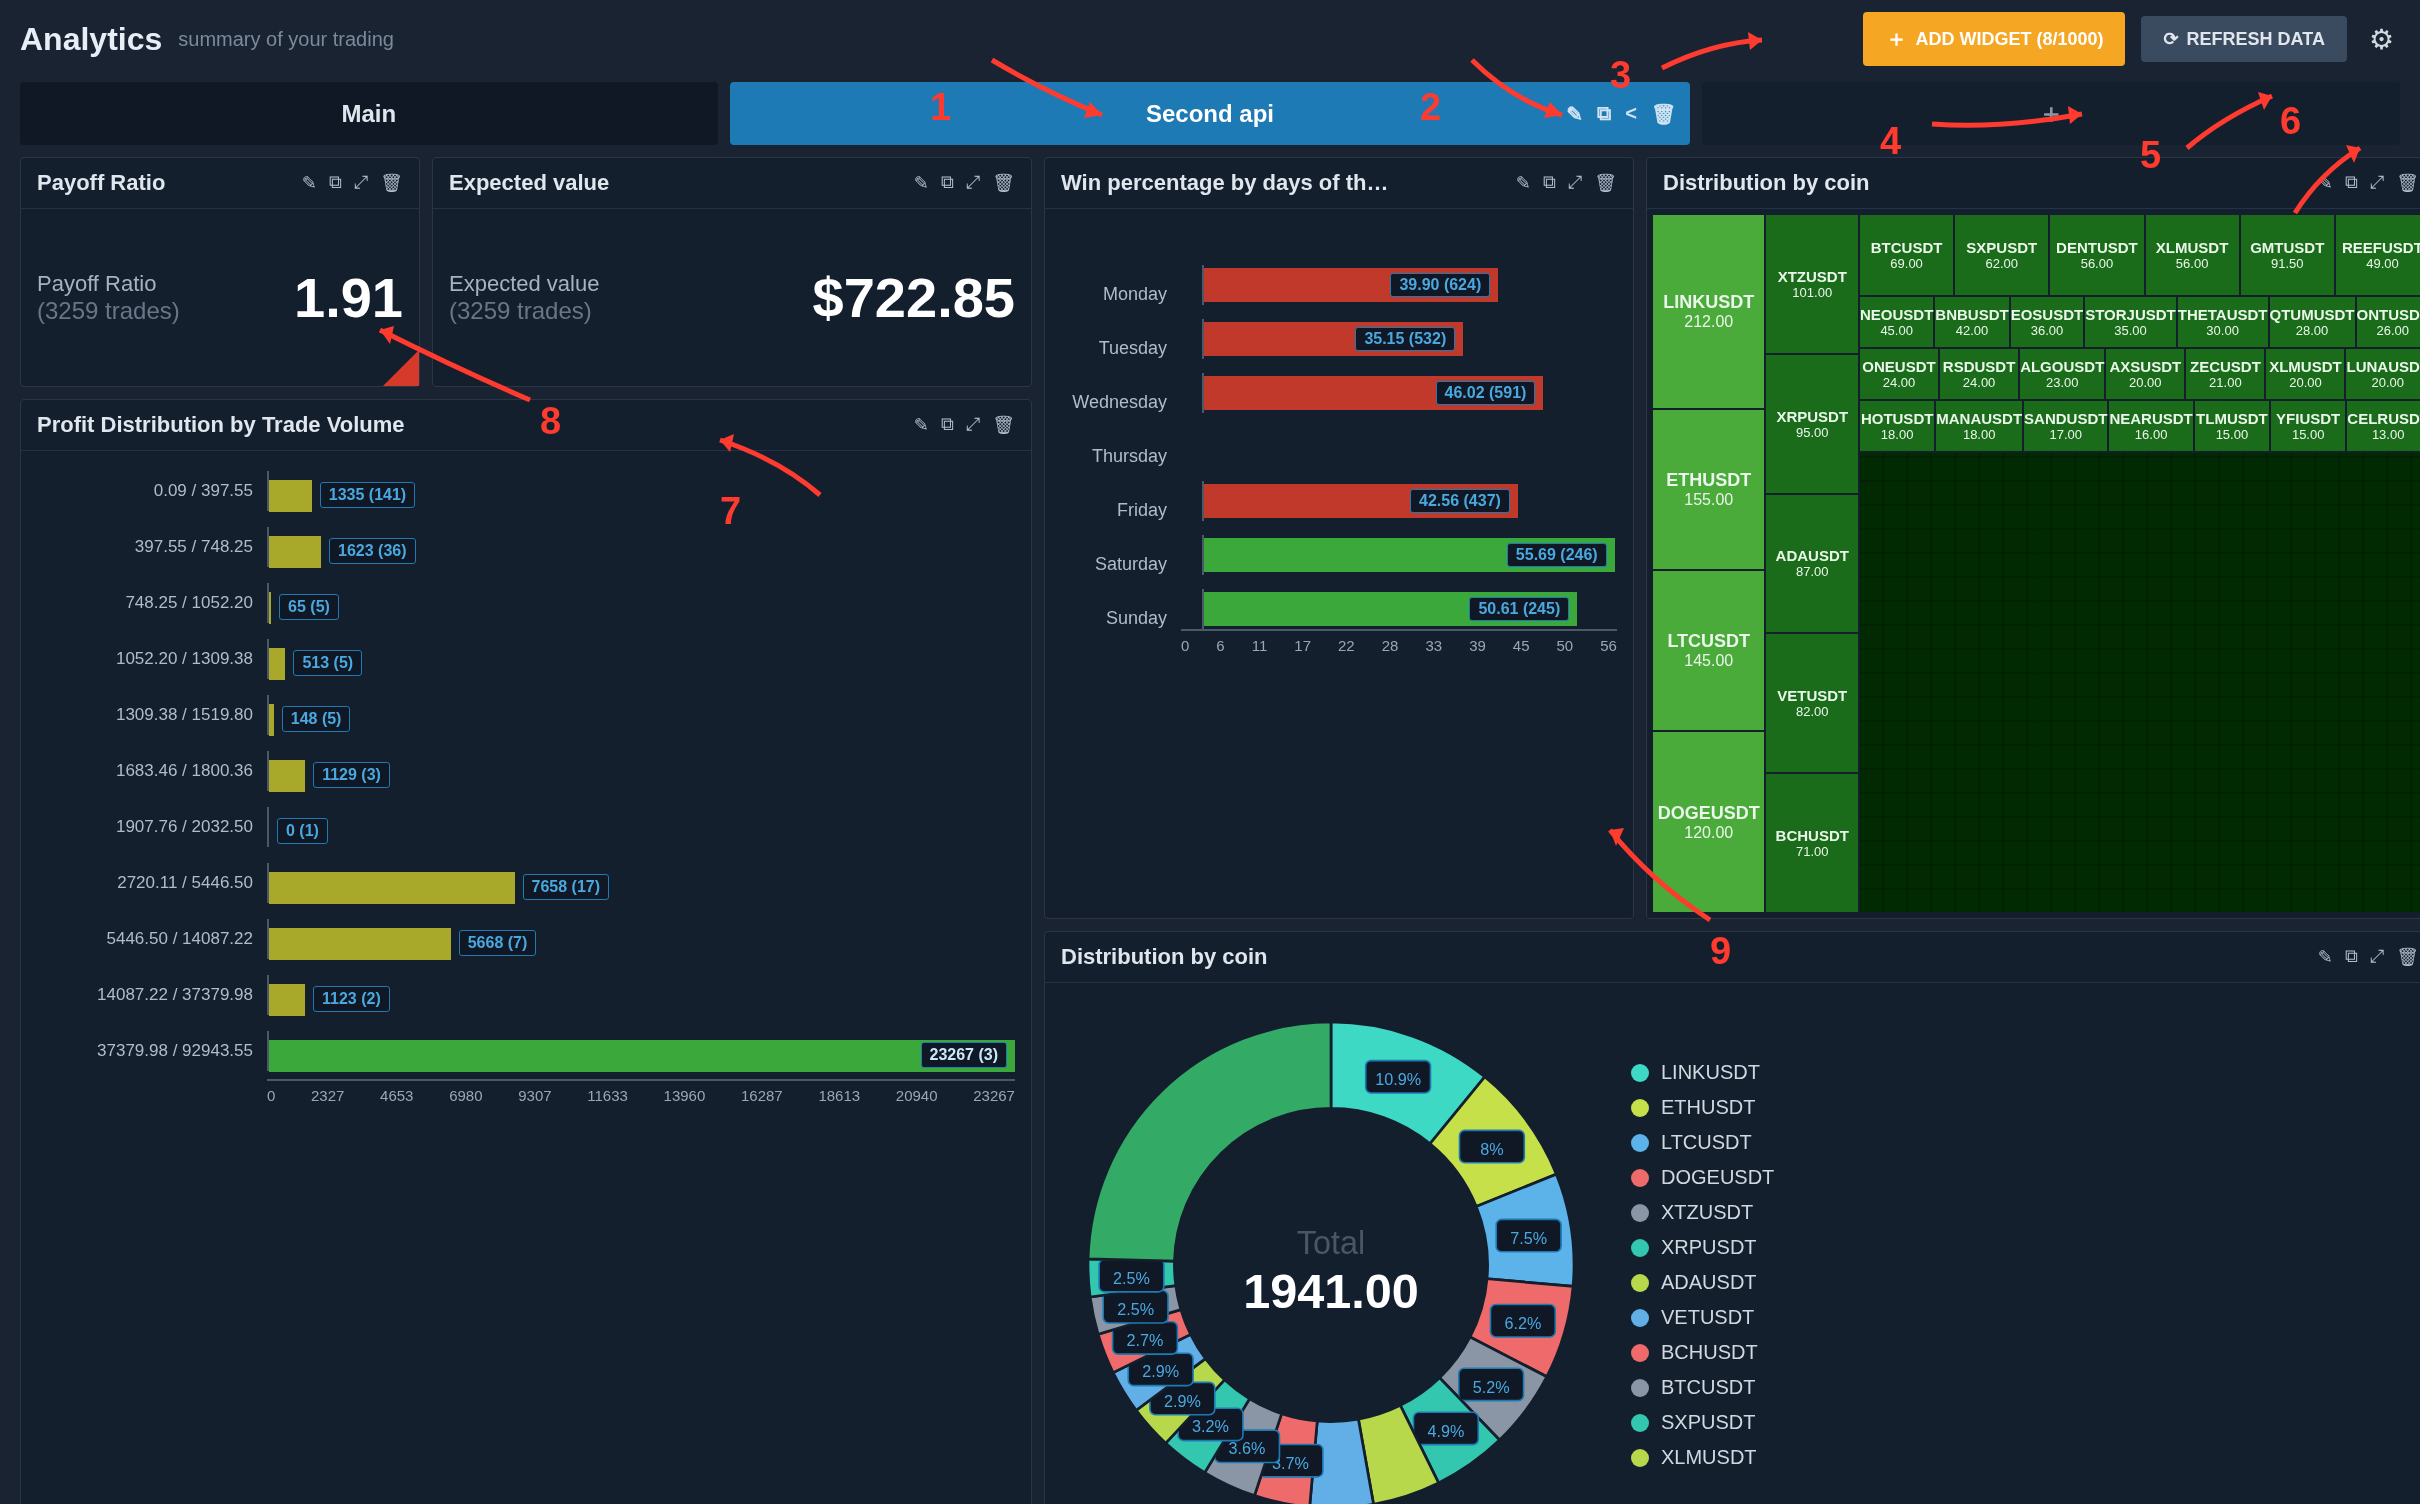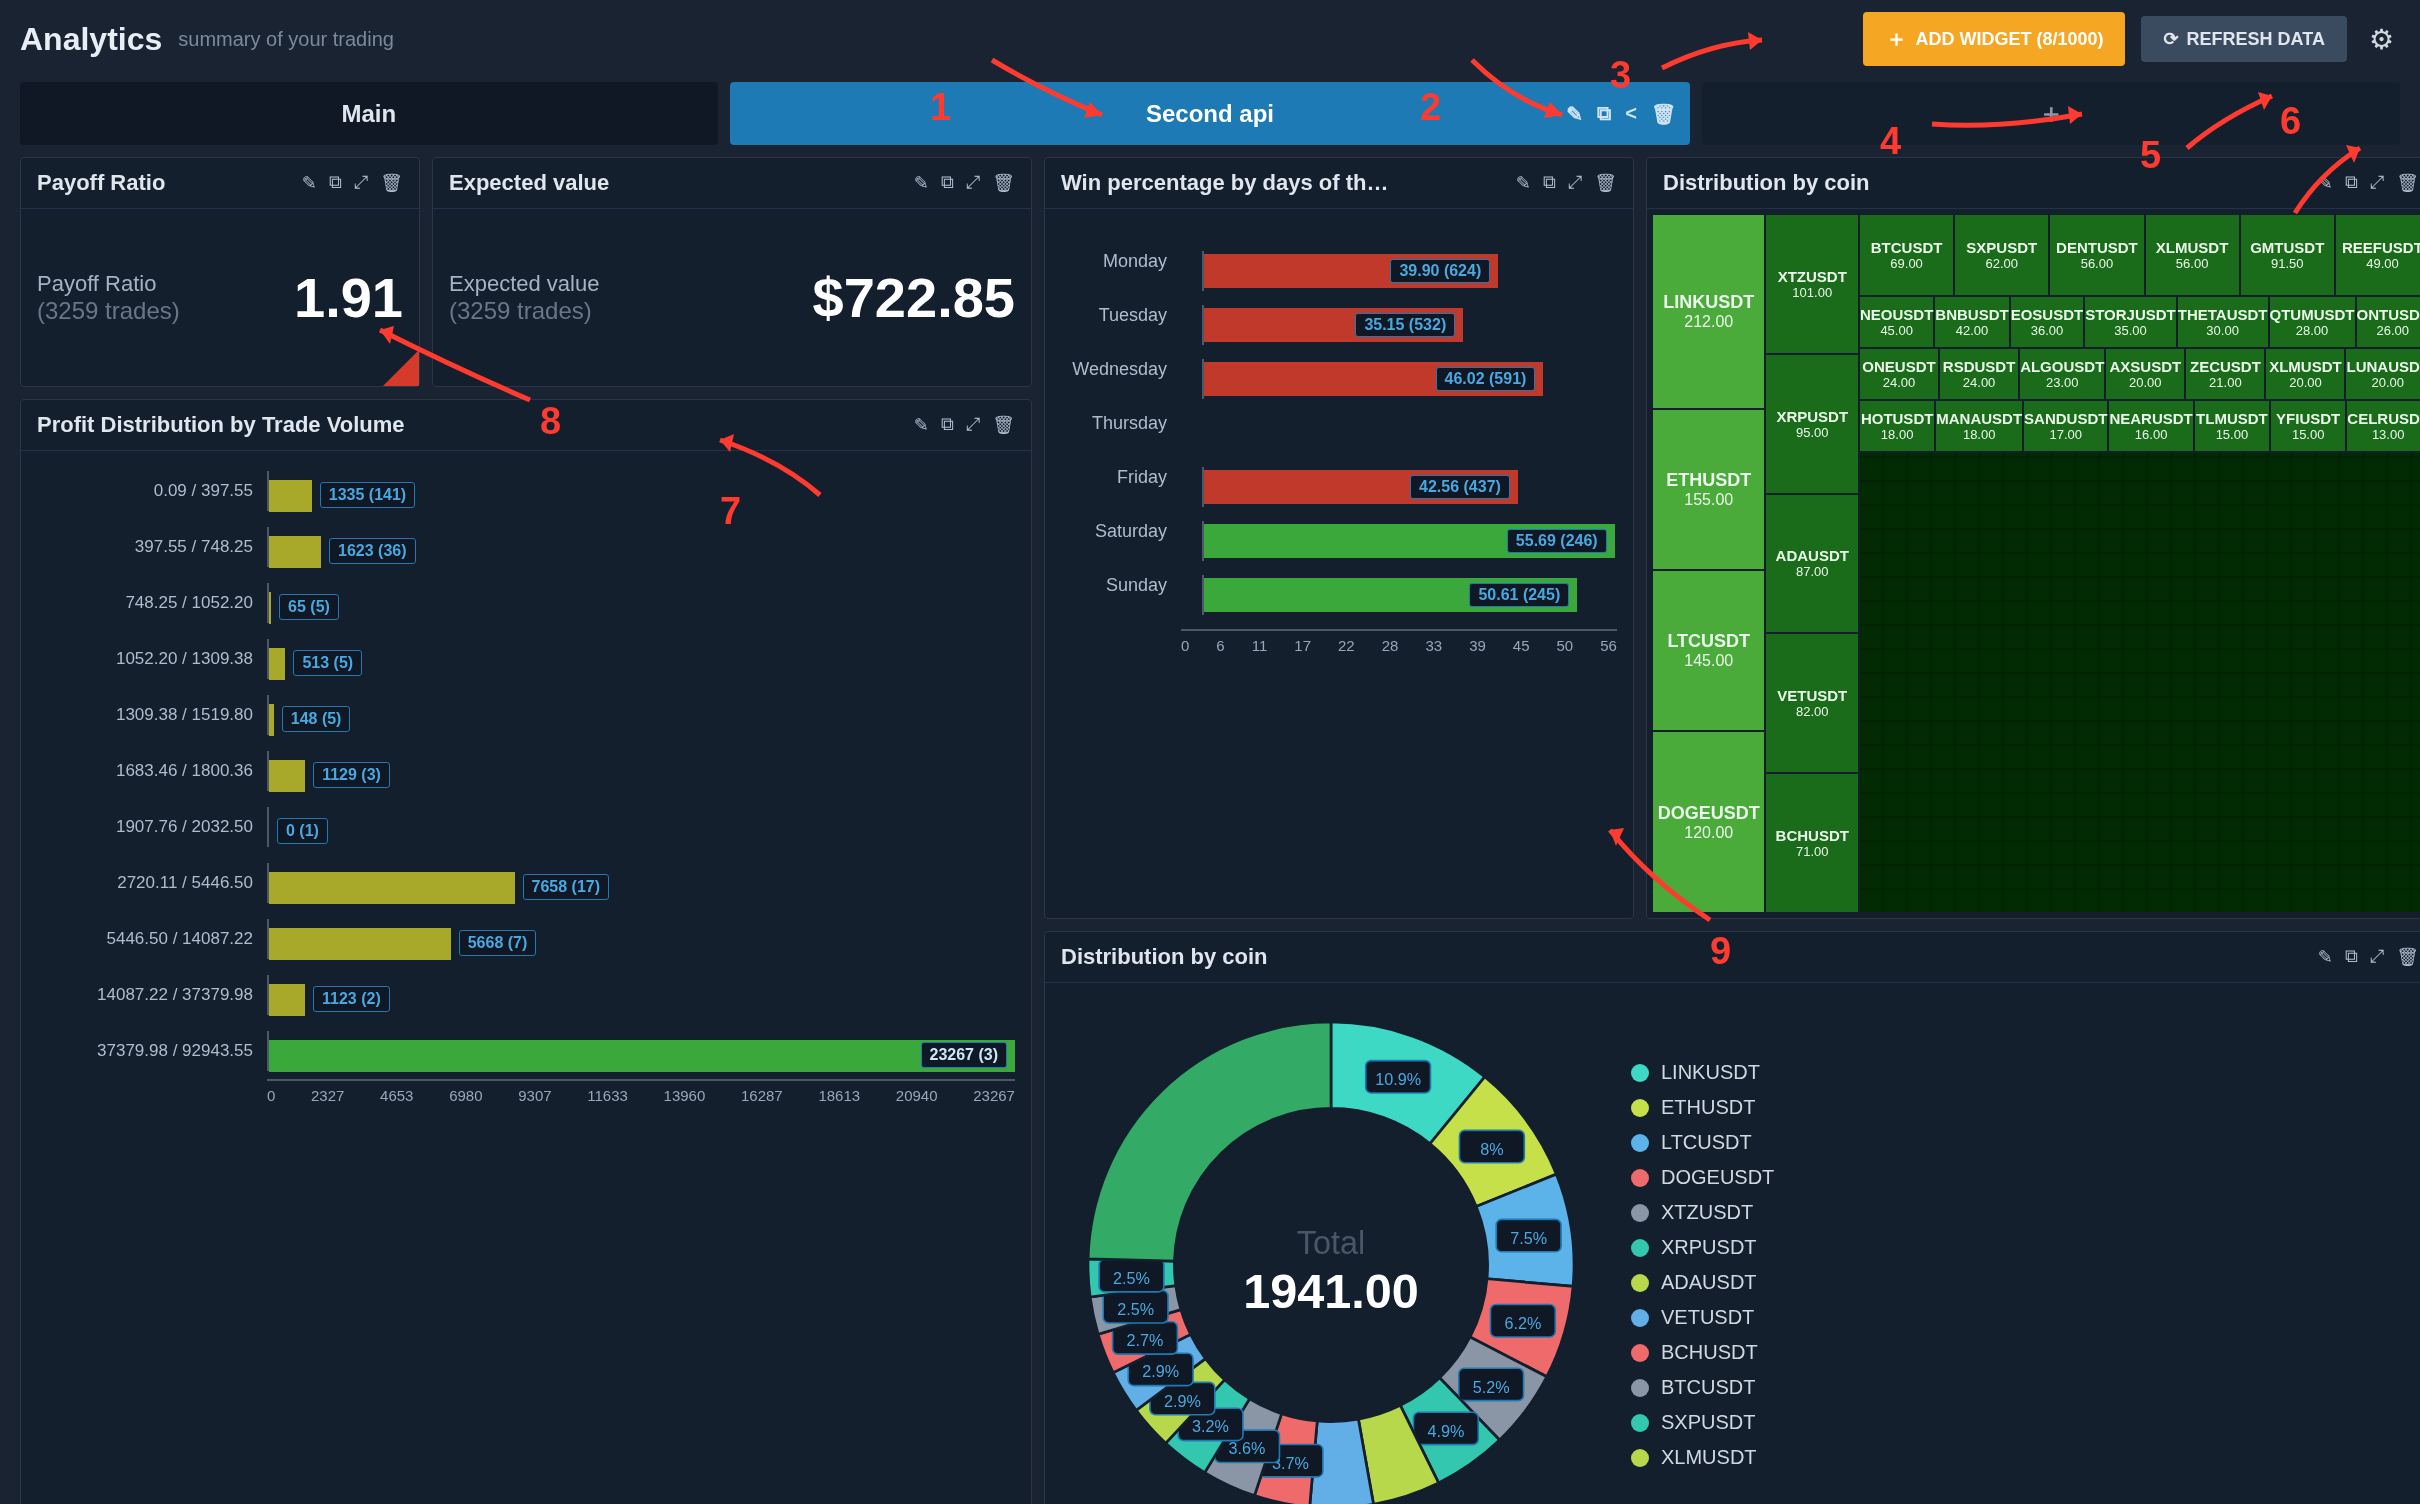--- a/index.html
+++ b/index.html
@@ -84,21 +84,21 @@
   .pd-bar-label {
     position: absolute; left: calc(100% + 8px); top: 2px;
     background: #0f1824; border: 1px solid #1d7ab5; color: #4aa8e0;
     padding: 3px 8px; font-size: 16px; font-weight: 600; border-radius: 3px;
     white-space: nowrap;
   }
   .pd-bar-label.inside { left: auto; right: 8px; color: #cce7f7; }
   .pd-xaxis { display: flex; margin-left: 230px; font-size: 15px; color: #9aa6b6; justify-content: space-between; padding-top: 6px; border-top: 2px solid #4a5868; }
 
   
-  .wd-row { display: flex; align-items: flex-start; height: 54px; gap: 21px; }
+  .wd-row { display: flex; align-items: flex-end; height: 54px; gap: 21px; }
   .wd-label { width: 120px; text-align: right; padding-right: 14px; font-size: 18px; color: #b0bccb; }
   .wd-bar-area { flex: 1; height: 40px; border-left: 2px solid #4a5868; position: relative; }
   .wd-bar { height: 34px; margin-top: 3px; background: #c0392b; position: relative; }
   .wd-bar.green { background: #3aa83a; }
   .wd-bar-label { position: absolute; right: 8px; top: 5px; background: #0f1824; border: 1px solid #1d7ab5; color: #4aa8e0; padding: 2px 8px; font-size: 16px; font-weight: 600; border-radius: 3px; white-space: nowrap; }
   .wd-xaxis { display: flex; margin-left: 120px; font-size: 15px; color: #9aa6b6; justify-content: space-between; padding-top: 6px; border-top: 2px solid #4a5868; }
 
   
   .treemap { display: flex; height: 100%; gap: 2px; }
   .tm-col1 { width: 140px; display: flex; flex-direction: column; gap: 2px; }

